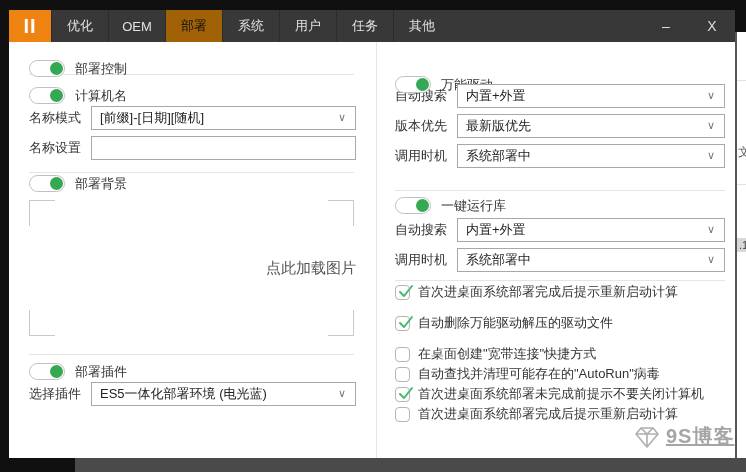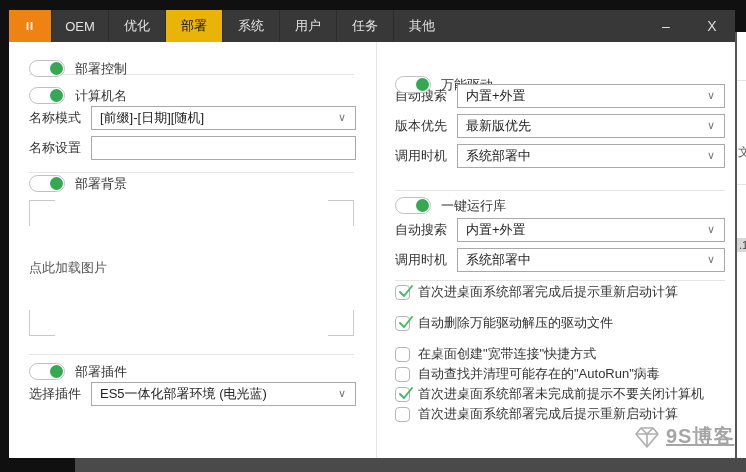--- a/index.html
+++ b/index.html
@@ -11,23 +11,23 @@
   .bottom-strip { position:absolute; left:75px; top:458px; width:671px; height:14px; background:#4a4a4a; }
   .bg-window { position:absolute; left:735px; top:32px; width:11px; height:426px; background:#ffffff; border-left:2px solid #555555; overflow:hidden; }
   .bg-window .bg-line { position:absolute; left:0; width:100%; height:1px; background:#e3e3e3; }
   .bg-text-1 { position:absolute; top:112px; left:1px; font-size:12px; color:#555; white-space:nowrap; }
   .bg-text-2 { position:absolute; top:206px; left:0px; font-size:11px; color:#444; background:#d8d8d8; padding:1px 2px; white-space:nowrap; }
 
   
   .window { position:absolute; left:9px; top:10px; width:726px; height:448px; background:#ffffff; }
 
   .titlebar { display:flex; align-items:stretch; height:32px; background:#383838; }
-  .app-logo { width:42px; background:#ee8311; color:#ffffff; font-size:11px; font-weight:bold; display:flex; align-items:center; justify-content:center; letter-spacing:1px; }
+  .app-logo { width:42px; background:#ee8311; color:#ffffff; font-size:20px; font-weight:bold; display:flex; align-items:center; justify-content:center; letter-spacing:1px; }
   .tab { width:57px; display:flex; align-items:center; justify-content:center; font-size:13px; color:#e2e2e2; border-left:1px solid #2c2c2c; cursor:default; }
-  .tab.active { background:#eab308; color:#111111; }
+  .tab.active { background:#a16207; color:#111111; }
   .titlebar .spacer { flex:1; }
   .win-btn { width:46px; display:flex; align-items:center; justify-content:center; color:#dddddd; font-size:14px; }
 
   
   .content { position:relative; width:726px; height:416px; background:#fff; overflow:hidden; }
   .col-divider { position:absolute; left:367px; top:0; width:1px; height:100%; background:#e5e5e5; }
   .col { position:absolute; top:0; height:100%; }
   .col-left  { left:0; width:367px; padding:0 20px; }
   .col-right { left:372px; width:358px; padding:16px 14px; }
 
@@ -48,21 +48,21 @@
   .selectbox .chev { position:absolute; right:9px; top:50%; transform:translateY(-54%); font-size:11px; color:#777; }
   .textbox { flex:1; height:24px; border:1px solid #a8a8a8; background:#fff; font-size:13px; color:#222; padding:0 8px; outline:none; }
 
   
   .img-area { position:relative; height:136px; margin-top:8px; }
   .corner { position:absolute; width:26px; height:26px; border:0 solid #c9c9c9; }
   .corner.tl { left:0; top:0; border-left-width:1px; border-top-width:1px; }
   .corner.tr { right:2px; top:0; border-right-width:1px; border-top-width:1px; }
   .corner.bl { left:0; bottom:0; border-left-width:1px; border-bottom-width:1px; }
   .corner.br { right:2px; bottom:0; border-right-width:1px; border-bottom-width:1px; }
-  .img-hint { position:absolute; left:0; right:0; top:50%; transform:translateY(-50%); text-align:left; font-size:13px; color:#555; }
+  .img-hint { position:absolute; left:0; right:0; top:50%; transform:translateY(-50%); text-align:right; font-size:15px; color:#555; }
 
   
   .cb-row { display:flex; align-items:center; height:18px; }
   .cb-box { position:relative; width:15px; height:15px; border:1px solid #b5b5b5; border-radius:4px; background:#fff; margin-right:8px; flex:none; }
   .cb-box svg { position:absolute; left:0px; top:-4px; overflow:visible; display:none; }
   .cb-row.checked .cb-box svg { display:block; }
   .cb-label { font-size:13px; color:#333; white-space:nowrap; }
 
   
   .watermark { position:absolute; left:633px; top:423px; display:flex; align-items:center; gap:5px; opacity:.8; }
@@ -83,22 +83,22 @@
     <div class="bg-line" style="top:48px;"></div>
     <div class="bg-line" style="top:152px;"></div>
     <span class="bg-text-1">文件</span>
     <span class="bg-text-2">.19</span>
   </div>
 
   <div class="window">
 
     <div class="titlebar">
       <div class="app-logo">II</div>
+      <div class="tab">优化</div>
       <div class="tab">OEM</div>
-      <div class="tab">优化</div>
       <div class="tab active">部署</div>
       <div class="tab">系统</div>
       <div class="tab">用户</div>
       <div class="tab">任务</div>
       <div class="tab">其他</div>
       <div class="spacer"></div>
       <div class="win-btn">–</div>
       <div class="win-btn">X</div>
     </div>
 

